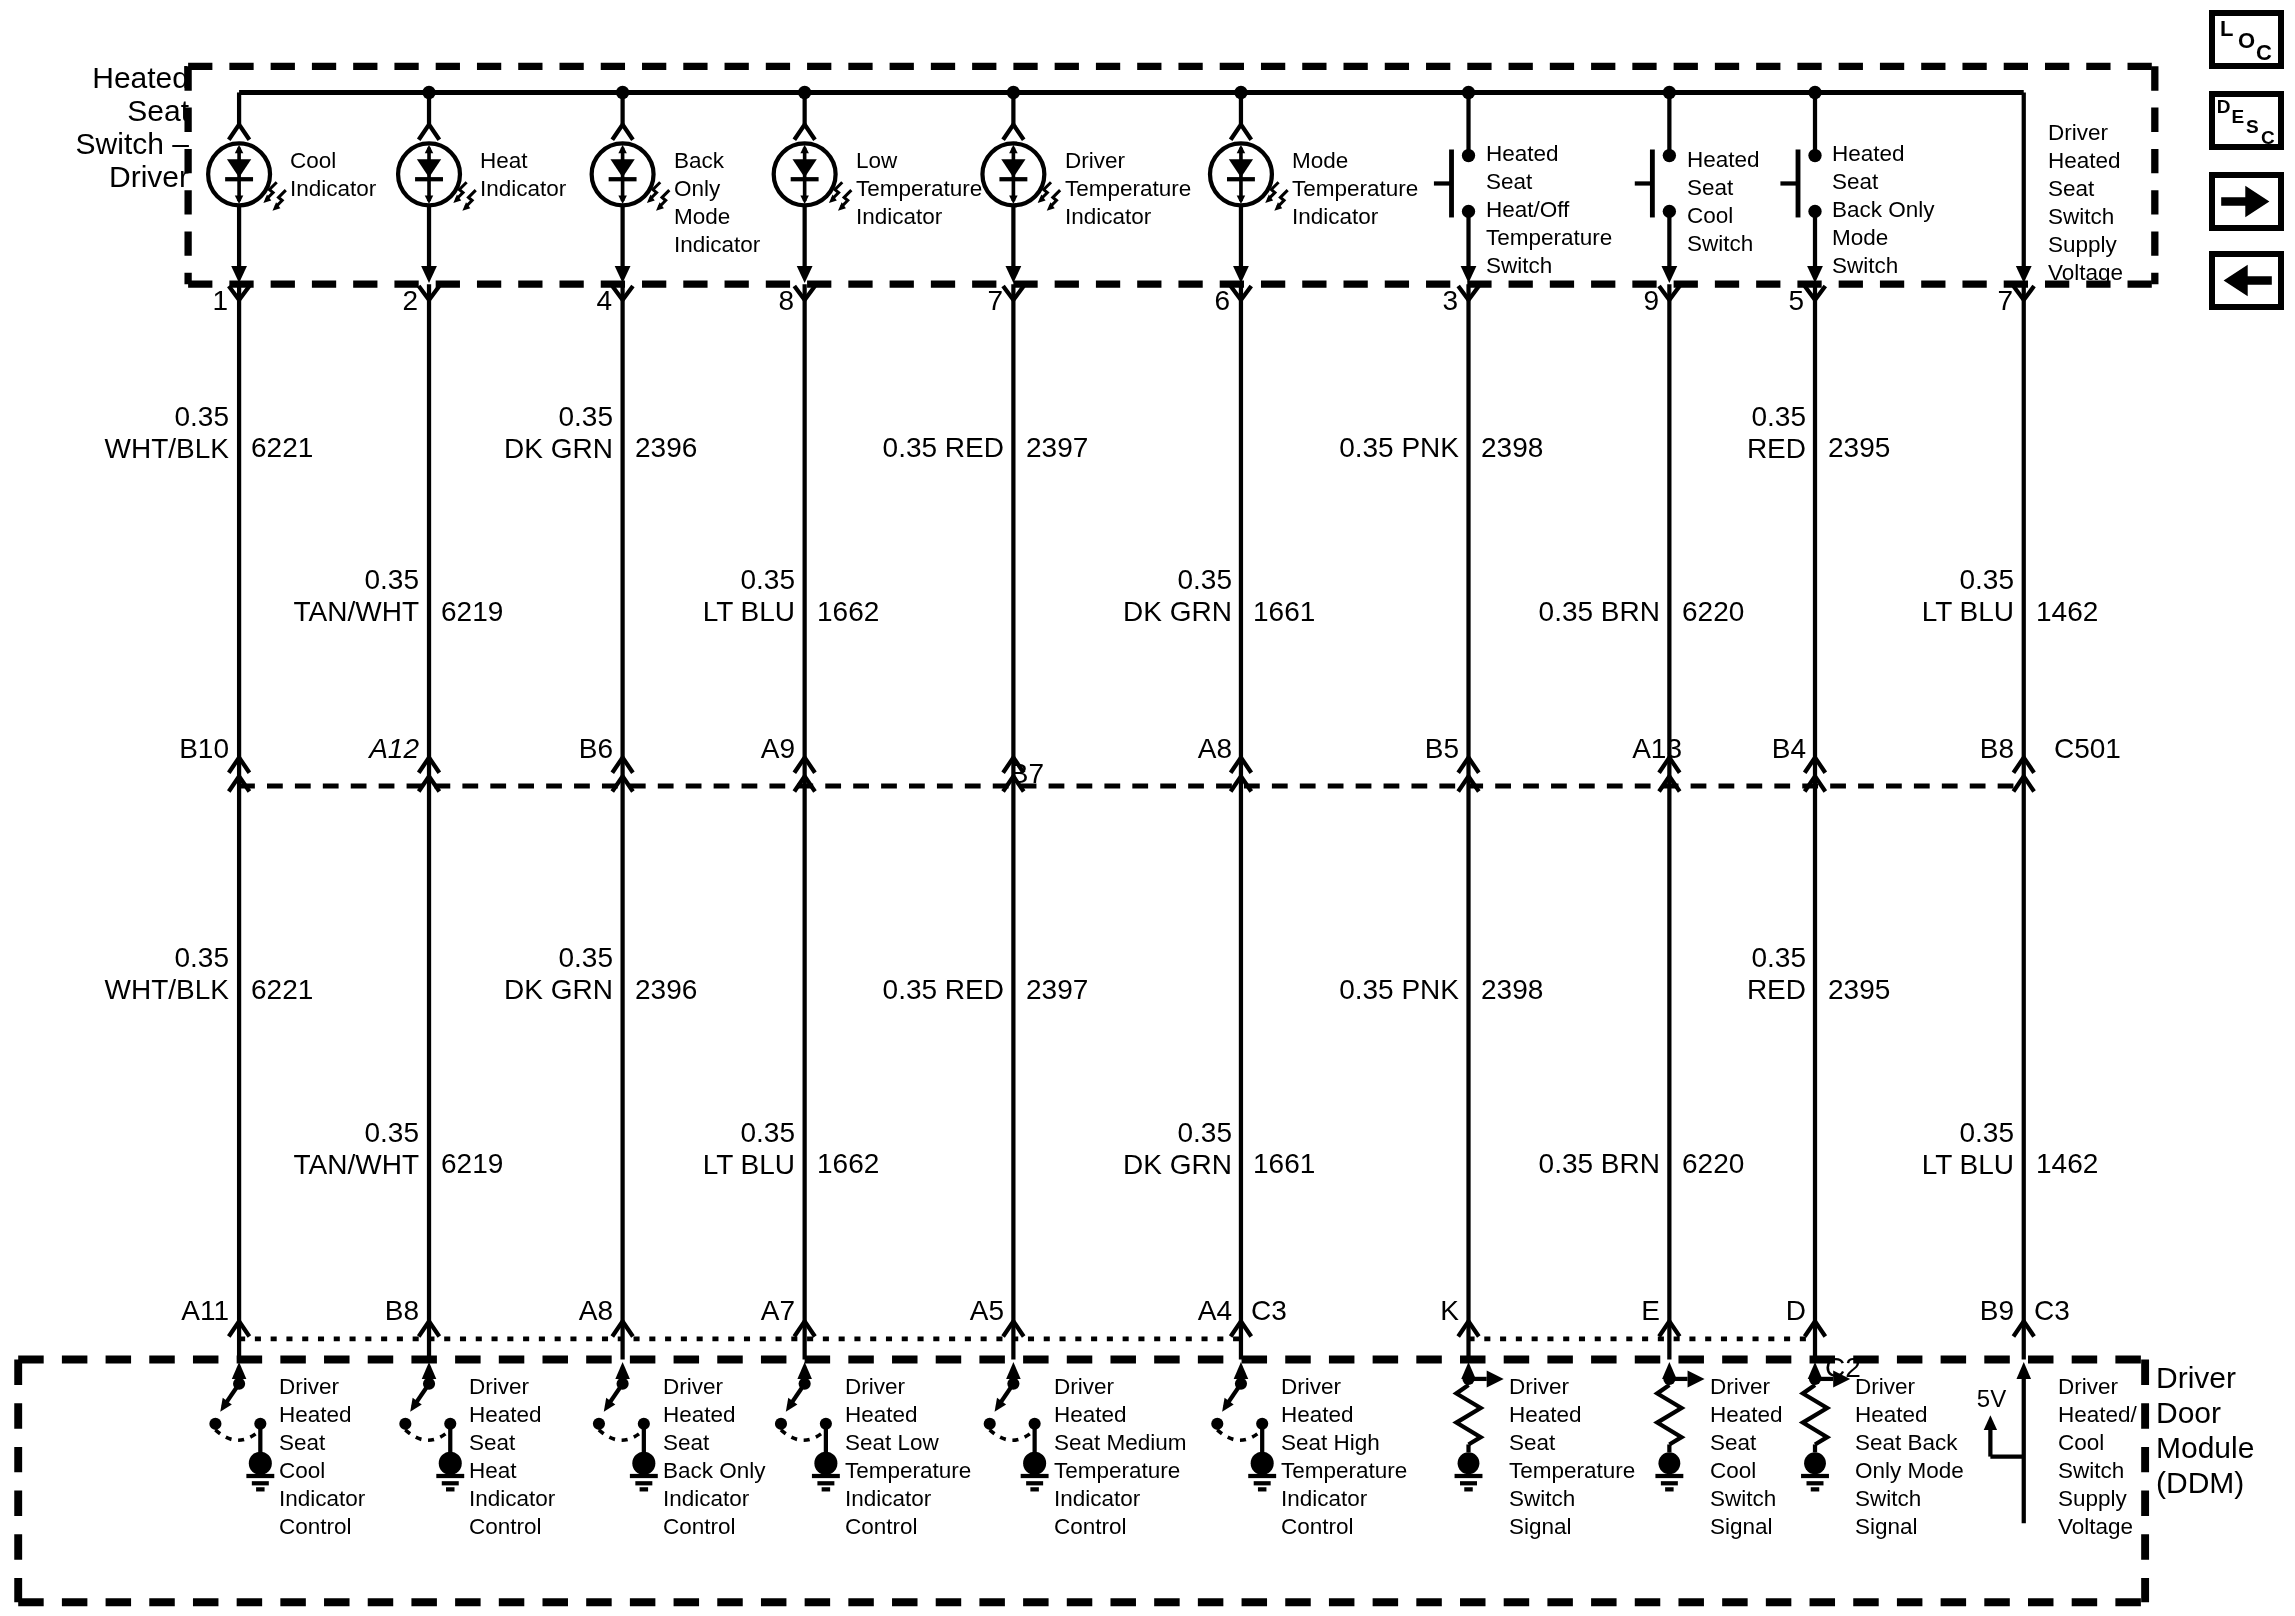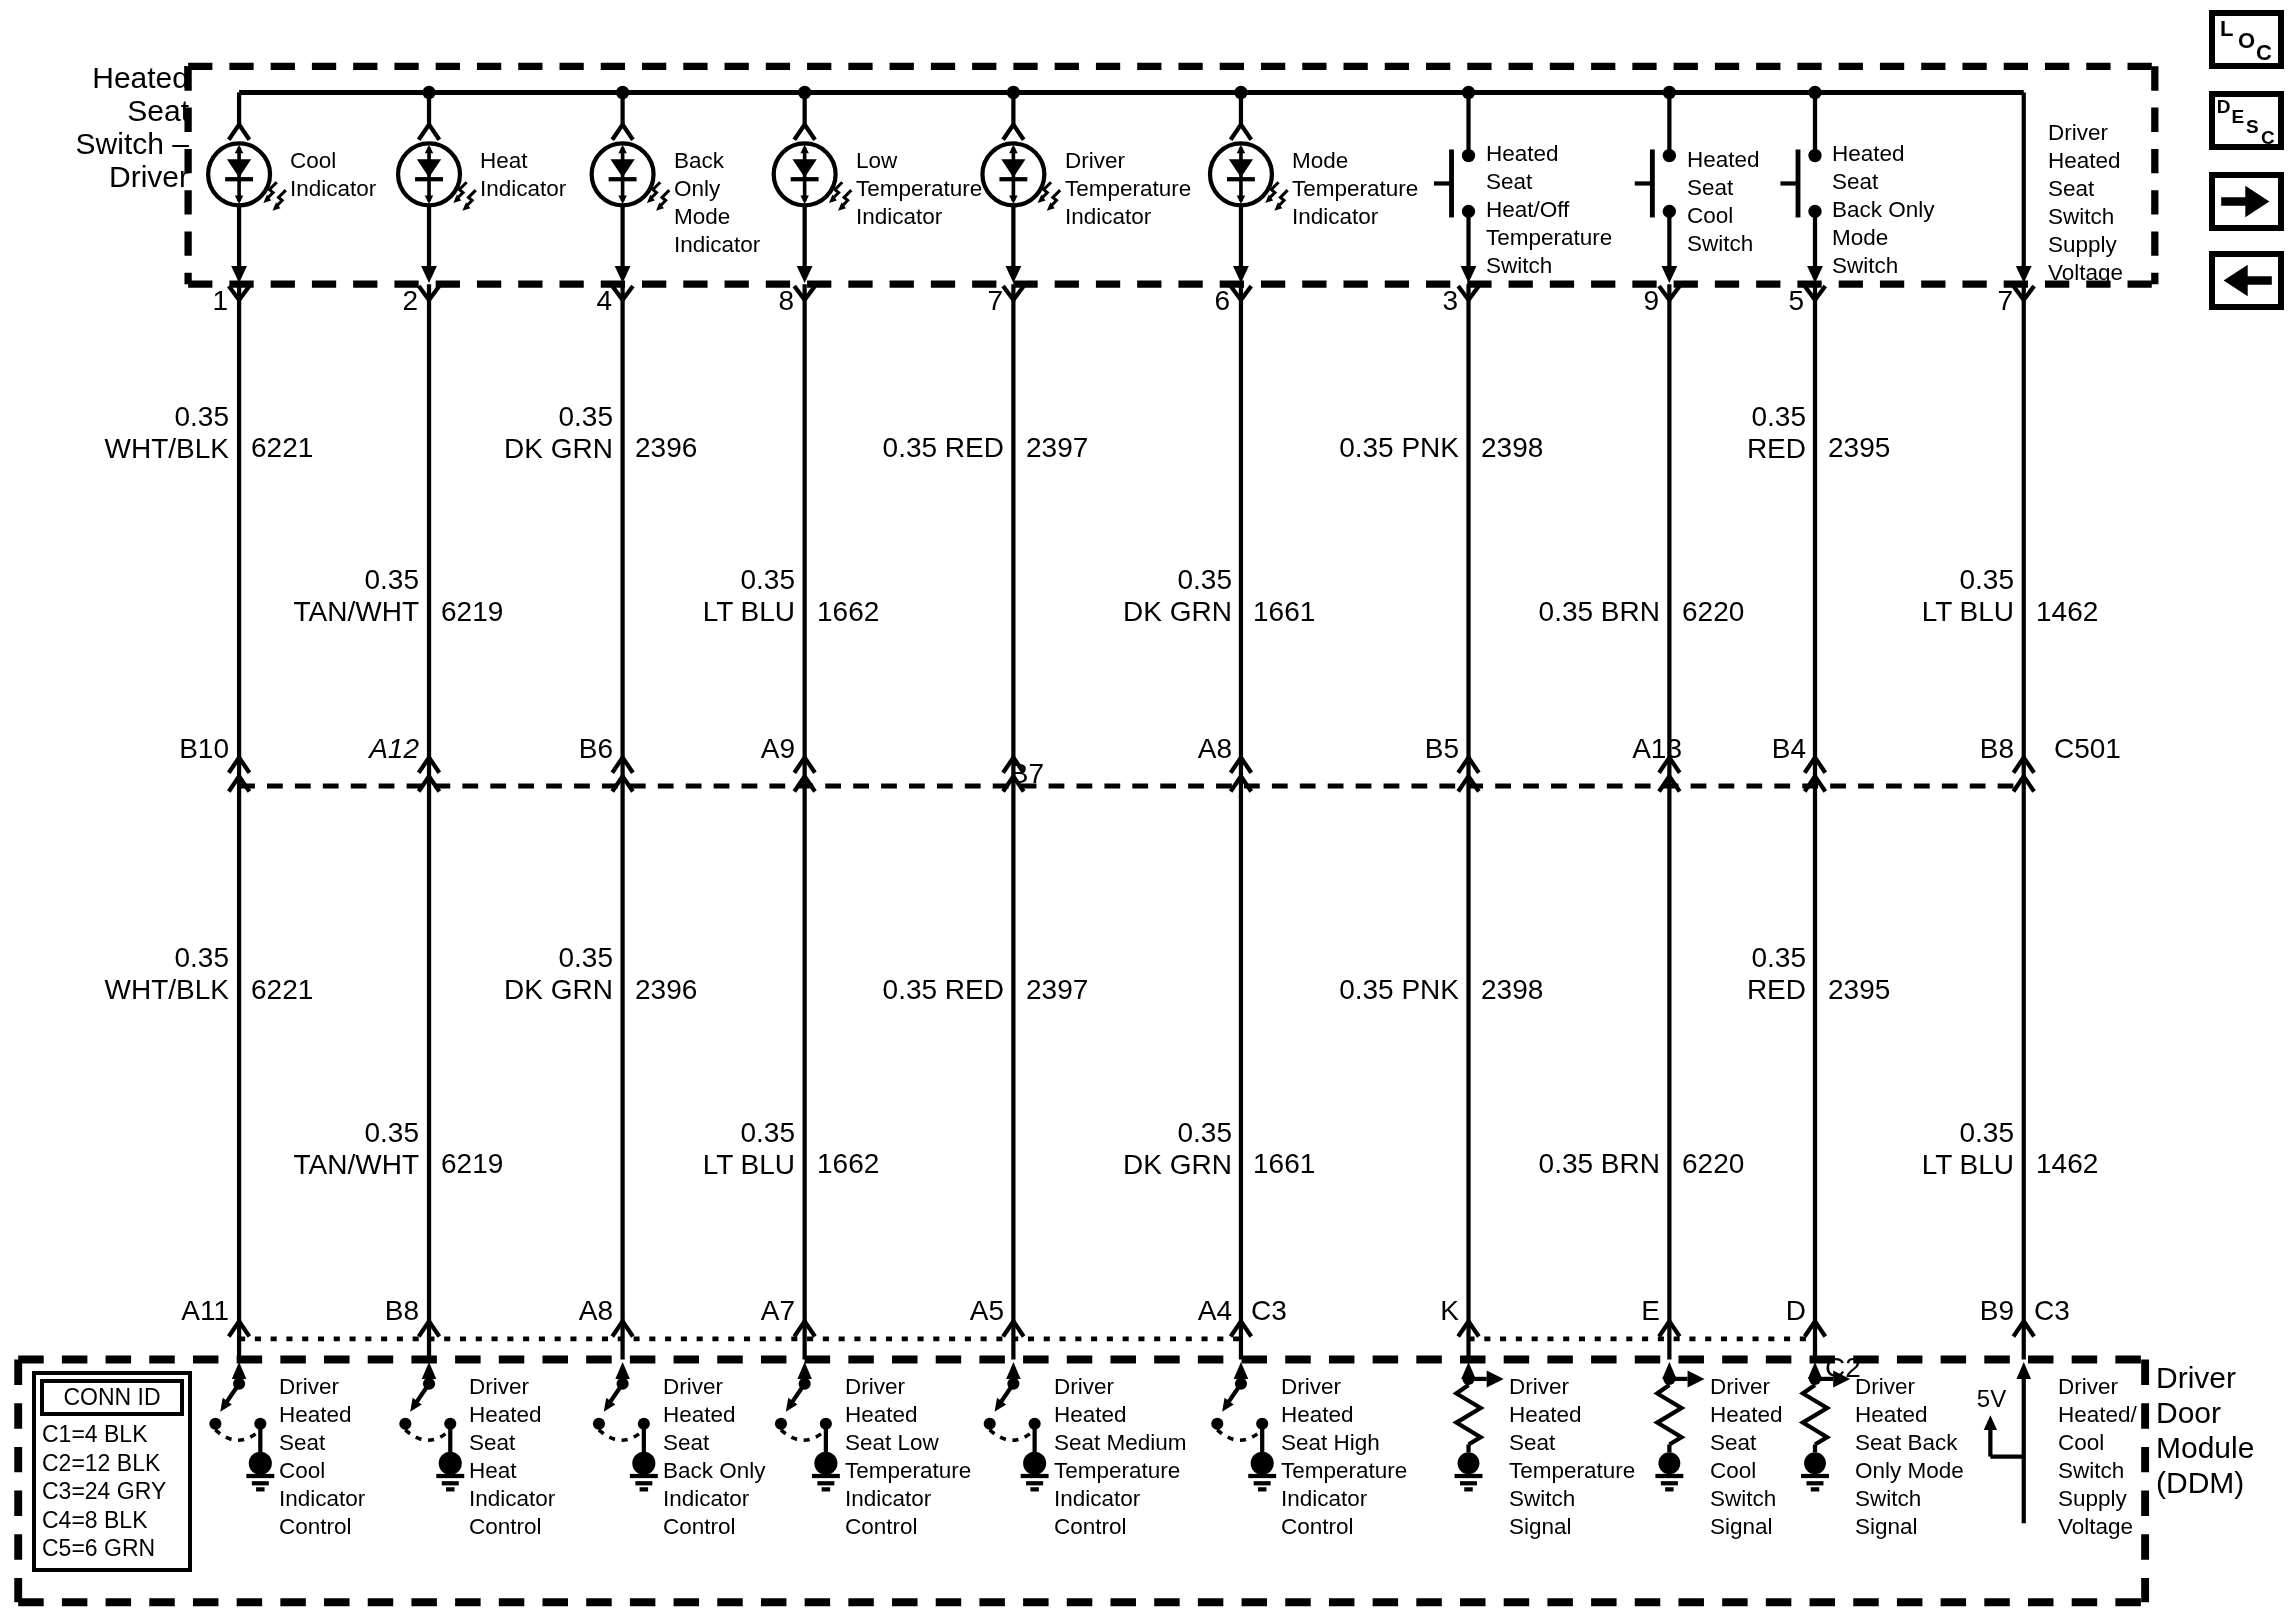--- a/index.html
+++ b/index.html
@@ -317,30 +317,20 @@
       <polygon points="3280,2332 3269,2356 3291,2356" fill="#000"></polygon>
     </svg>
 
   <div class="t ttl ra" style="left:189px;top:61px;">Heated
 Seat
 Switch –
 Driver</div>
 
   <div class="t" style="left:2038px;top:733px;margin-left:16px;">C501</div>
 
-  <div class="connid">
-    <div class="connid-header">CONN ID</div>
-    <div id="connid-rows">
-        <div class="connid-row">C1=4 BLK</div>
-        <div class="connid-row">C2=12 BLK</div>
-        <div class="connid-row">C3=24 GRY</div>
-        <div class="connid-row">C4=8 BLK</div>
-        <div class="connid-row">C5=6 GRN</div>
-      </div>
-  </div>
 
   <div class="t ddmttl" style="left:2156px;top:1360px;">Driver
 Door
 Module
 (DDM)</div>
 
   <div class="btn" id="btn-loc" style="top:9.7px;">
       <span style="left: 4.9px; top: 0px; font-size: 22px;">L</span>
       <span style="left: 23px; top: 12px; font-size: 22px;">O</span>
       <span style="left: 41px; top: 24px; font-size: 22px;">C</span>

